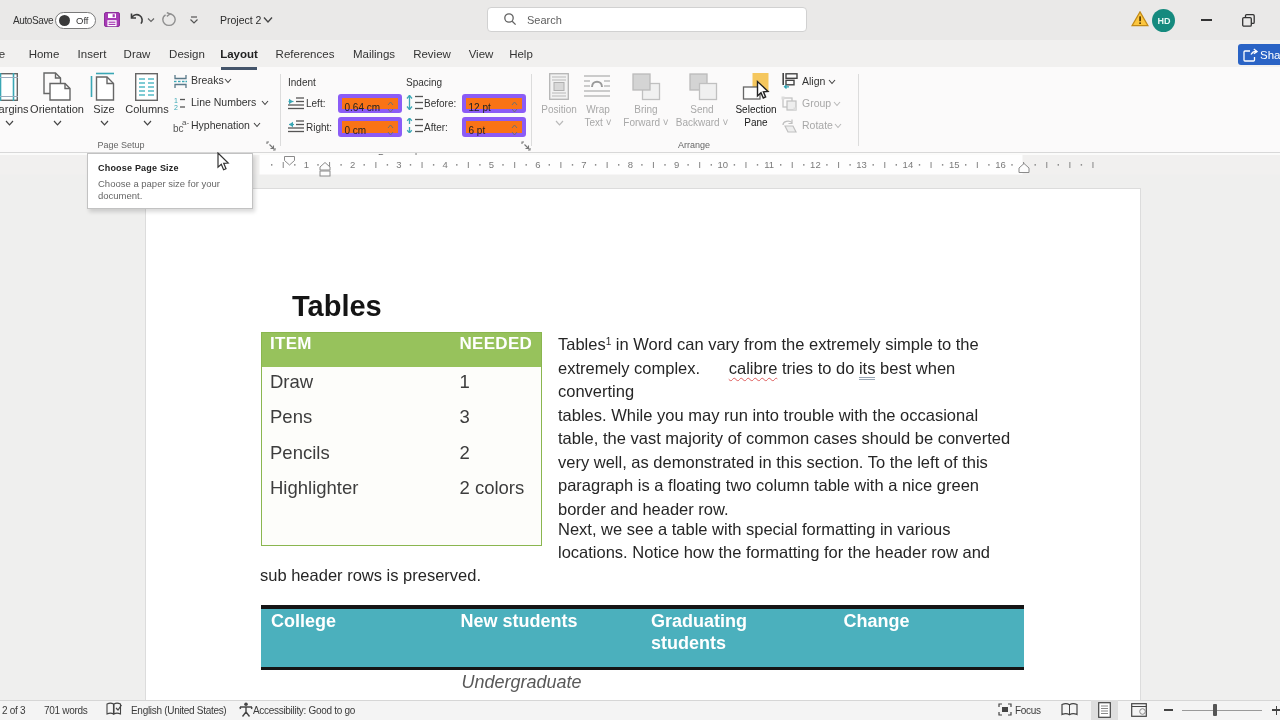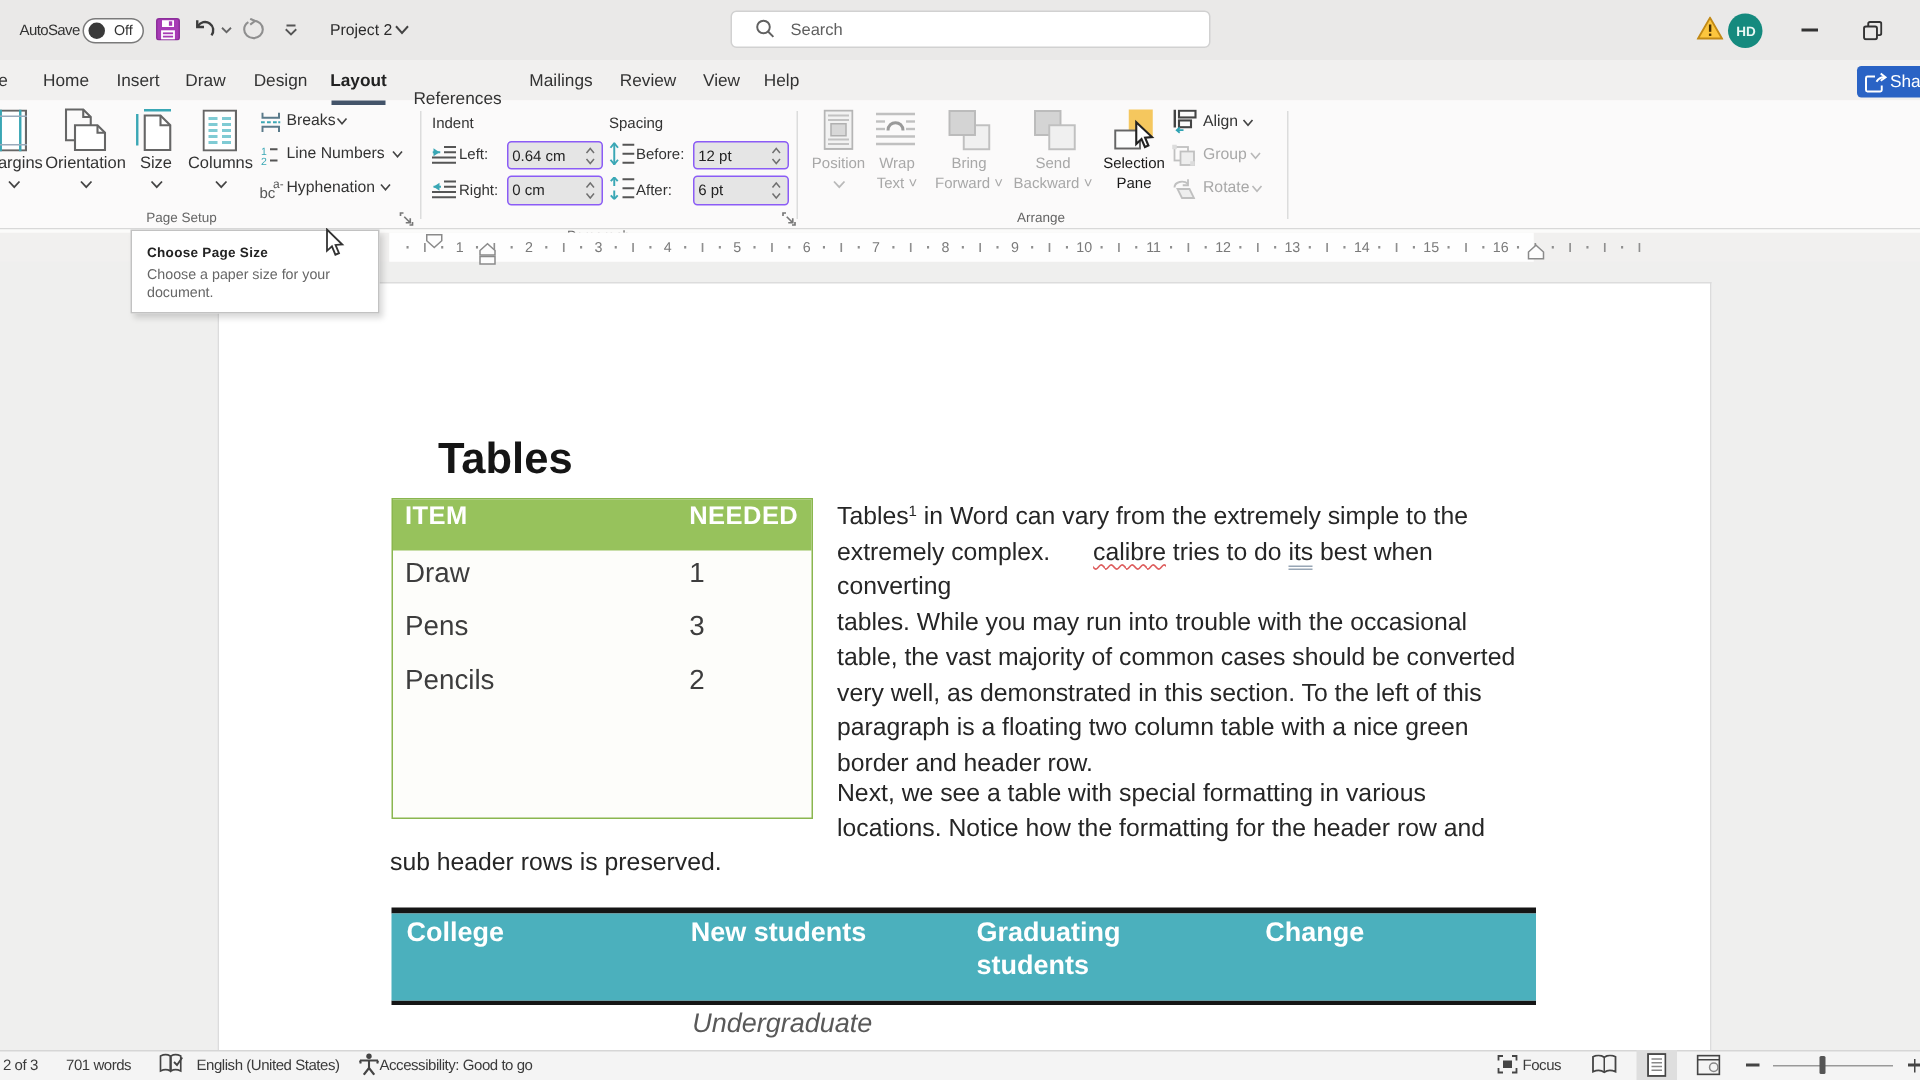--- a/index.html
+++ b/index.html
@@ -20,21 +20,21 @@
 #sharebtn { left:1238px; top:44px; width:60px; height:21px; background:#2a63c5; border-radius:3px; color:#fff; font-size:11.5px; }
 
 
 .vsep { position:absolute; top:74px; height:72px; width:1px; background:#dcdcdc; }
 .grouplabel { position:absolute; top:139.5px; font-size:9px; color:#666; transform:translateX(-50%); }
 .biglabel { position:absolute; top:103px; font-size:11px; color:#333; transform:translateX(-50%); white-space:nowrap; }
 .smalltxt { position:absolute; font-size:10.5px; color:#333; white-space:nowrap; }
 .graytxt { color:#a8a8a8 !important; }
 
 
-.spinbox { position:absolute; width:64px; height:19.5px; border:1px solid #8b5cf6; border-radius:3px; background:#e5e5e5; font-size:10px; color:#222; }
+.spinbox { position:absolute; width:64px; height:19.5px; border:4px solid #8b5cf6; border-radius:3px; background:#f97316; font-size:10px; color:#222; }
 .spinbox .val { position:absolute; left:2.5px; top:4px; }
 
 
 #heading { left:292px; top:290px; font-size:29px; font-weight:bold; color:#151515; }
 #gtable { left:260.5px; top:332px; width:281px; height:214px; border:1.5px solid #8ab64f; background:#fdfdfa; }
 #gtable .hdr { position:absolute; left:0; top:0; width:100%; height:34px; background:#97c25c; color:#fff; font-weight:bold; font-size:17px; letter-spacing:0.3px; }
 #gtable .c1 { position:absolute; left:8.5px; }
 #gtable .c2 { position:absolute; left:159px;margin-left:39px; }
 .grow { position:absolute; left:0; width:100%; height:35px; line-height:35px; font-size:18.5px; color:#3d3d3d; }
 #rpara { left:558px; top:333px; width:475px; font-size:16.5px; line-height:23.5px; color:#262626; }
@@ -72,21 +72,21 @@
 <span class="abs" style="left:527px; top:13.5px; font-size:11px; color:#5f5f5f;">Search</span>
 <span class="abs" style="left:220px; top:14px; font-size:10.5px; color:#2b2b2b;">Project 2</span>
 
 <span class="tab" style="left:2px;">e</span>
 <span class="tab" style="left:44px;">Home</span>
 <span class="tab" style="left:92px;">Insert</span>
 <span class="tab" style="left:137px;">Draw</span>
 <span class="tab" style="left:187px;">Design</span>
 <span class="tab" style="left:239px; font-weight:bold; color:#222;">Layout</span>
 <span class="abs" style="left:221px; top:66.5px; width:36px; height:3px; background:#44546a;"></span>
-<span class="tab" style="left:305px;margin-top:12px;">References</span>
+<span class="tab" style="left:305px;">References</span>
 <span class="tab" style="left:374px;">Mailings</span>
 <span class="tab" style="left:432px;">Review</span>
 <span class="tab" style="left:481px;">View</span>
 <span class="tab" style="left:521px;">Help</span>
 <div id="sharebtn" class="abs">
     <span style="position:absolute; left:22px; top:4.5px;">Shar</span>
   </div>
 
 <div class="vsep" style="left:280px;"></div>
 <div class="vsep" style="left:531px;"></div>
@@ -203,20 +203,24 @@
       <span class="c1">Draw</span>
       <span class="c2">1</span>
     </div>
   <div class="grow" style="top:66.1px;">
       <span class="c1">Pens</span>
       <span class="c2">3</span>
     </div>
   <div class="grow" style="top:101.6px;">
       <span class="c1">Pencils</span>
       <span class="c2">2</span>
+    </div>
+  <div class="grow" style="top:137.2px;">
+      <span class="c1">Highlighter</span>
+      <span class="c2">2 colors</span>
     </div>
 </div>
 <div class="abs" id="rpara">Tables<span style="font-size:10px; position:relative; top:-5px; line-height:0; display:inline-block;">1</span> in Word can vary from the extremely simple to the<br>
 extremely complex. <span id="calibre">calibre</span> tries to do <span id="its">its</span> best when converting<br>
 tables. While you may run into trouble with the occasional<br>
 table, the vast majority of common cases should be converted<br>
 very well, as demonstrated in this section. To the left of this<br>
 paragraph is a floating two column table with a nice green<br>
 border and header row.</div>
 <div class="abs" id="rpara2">Next, we see a table with special formatting in various<br>

